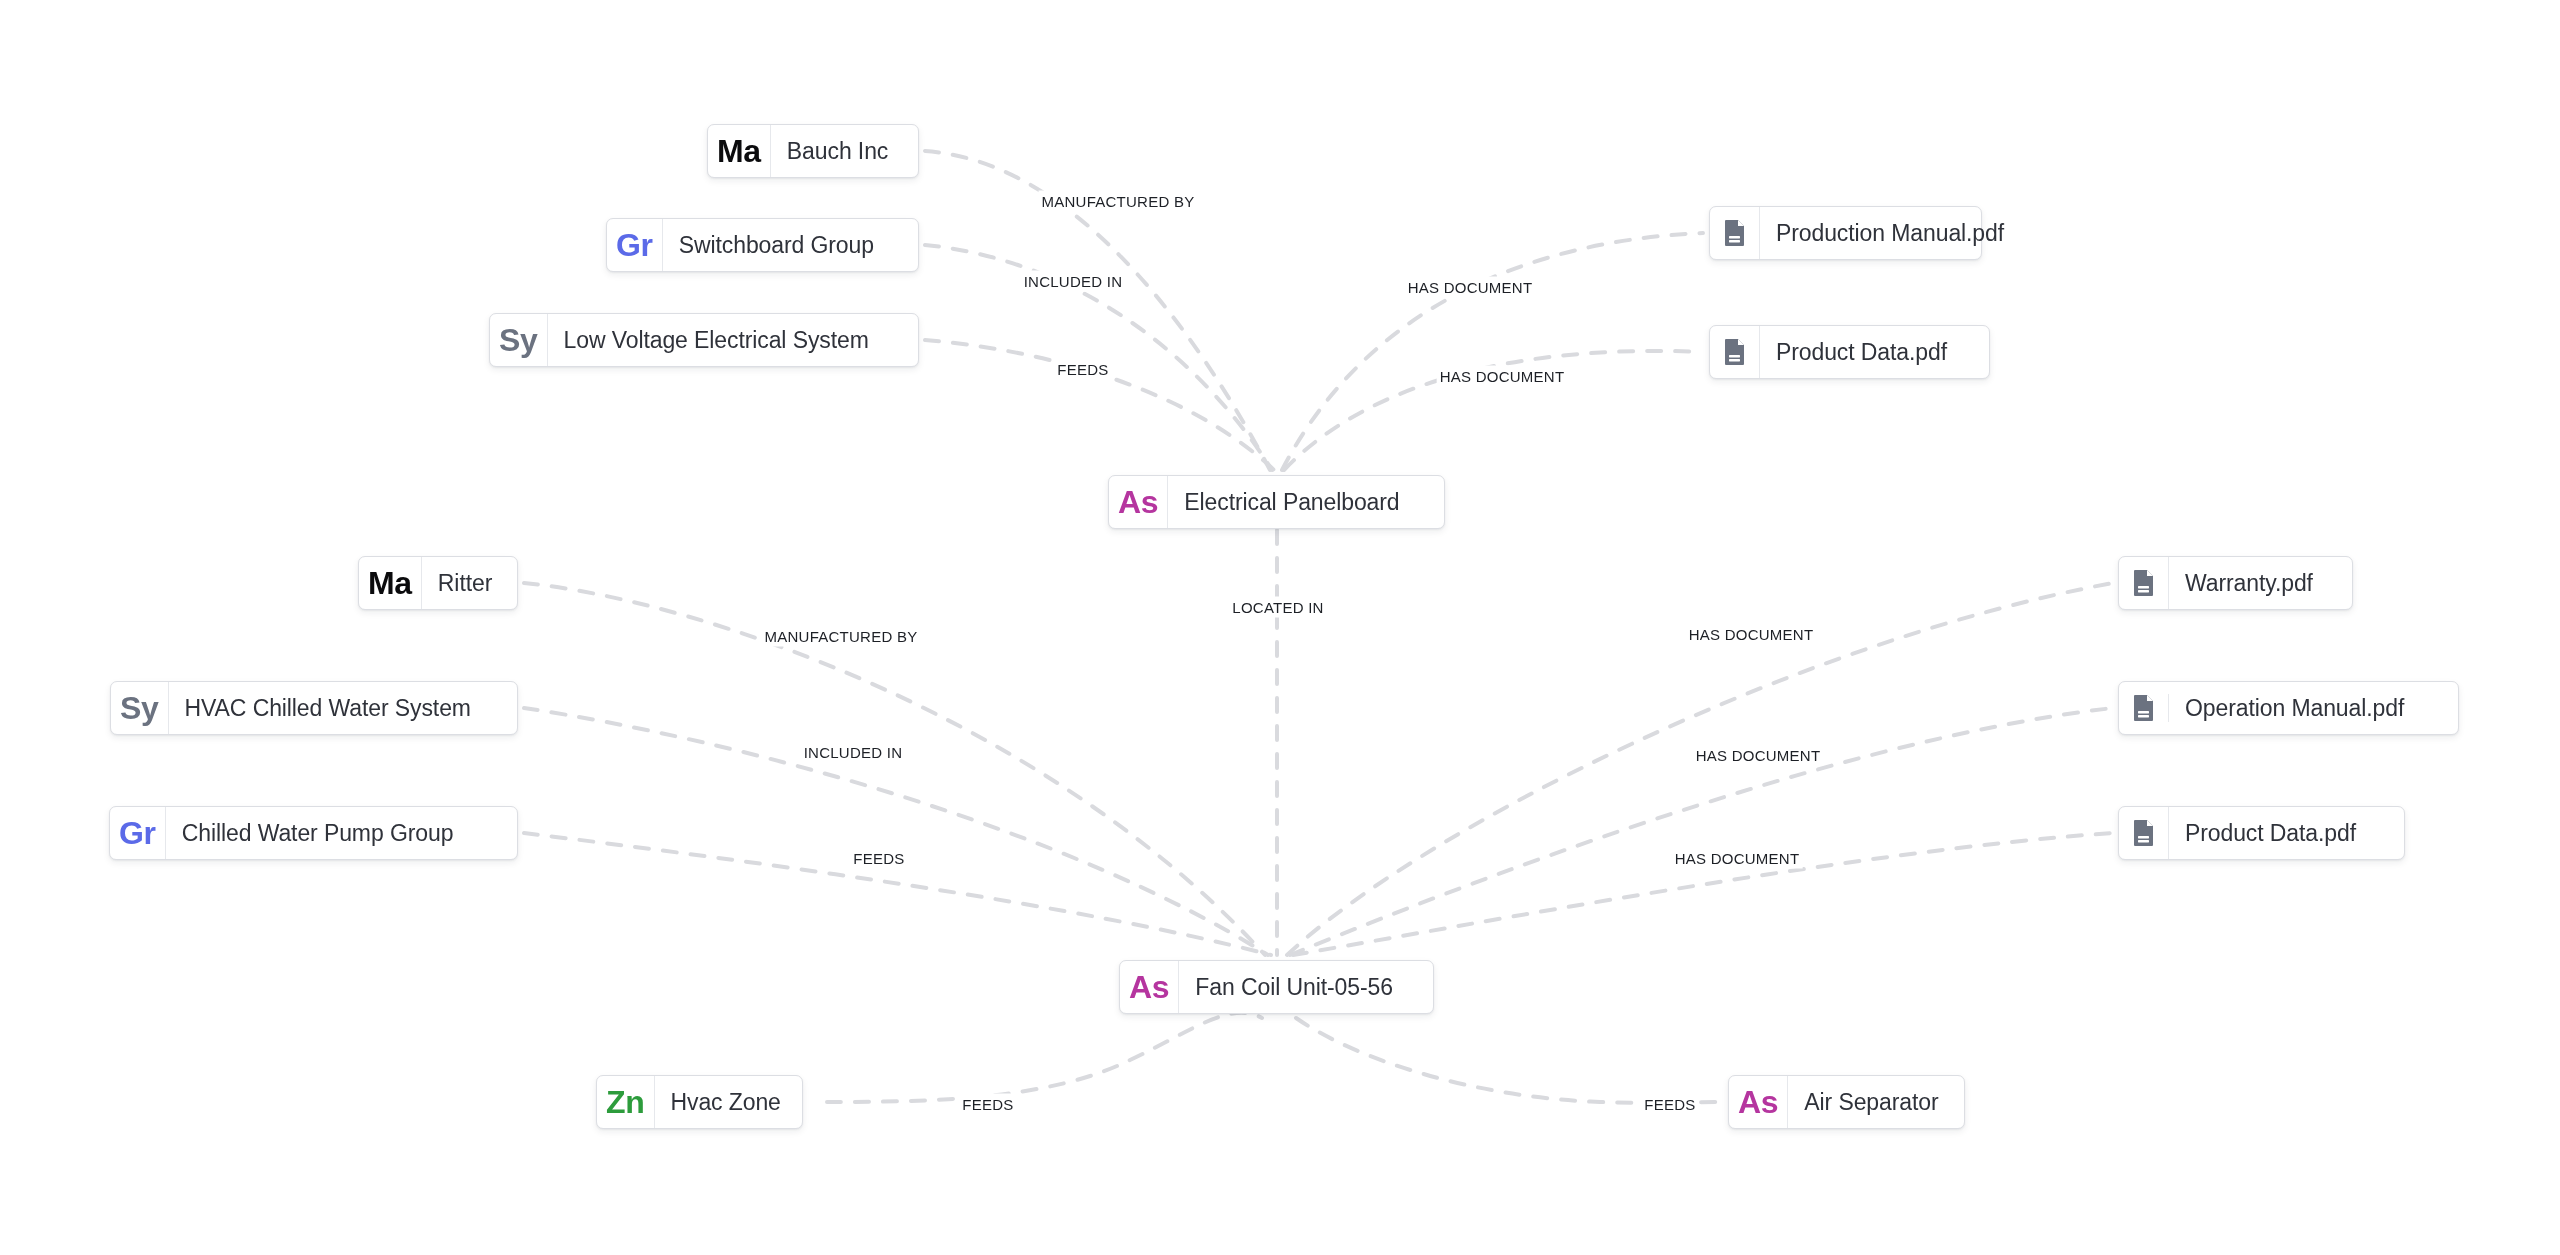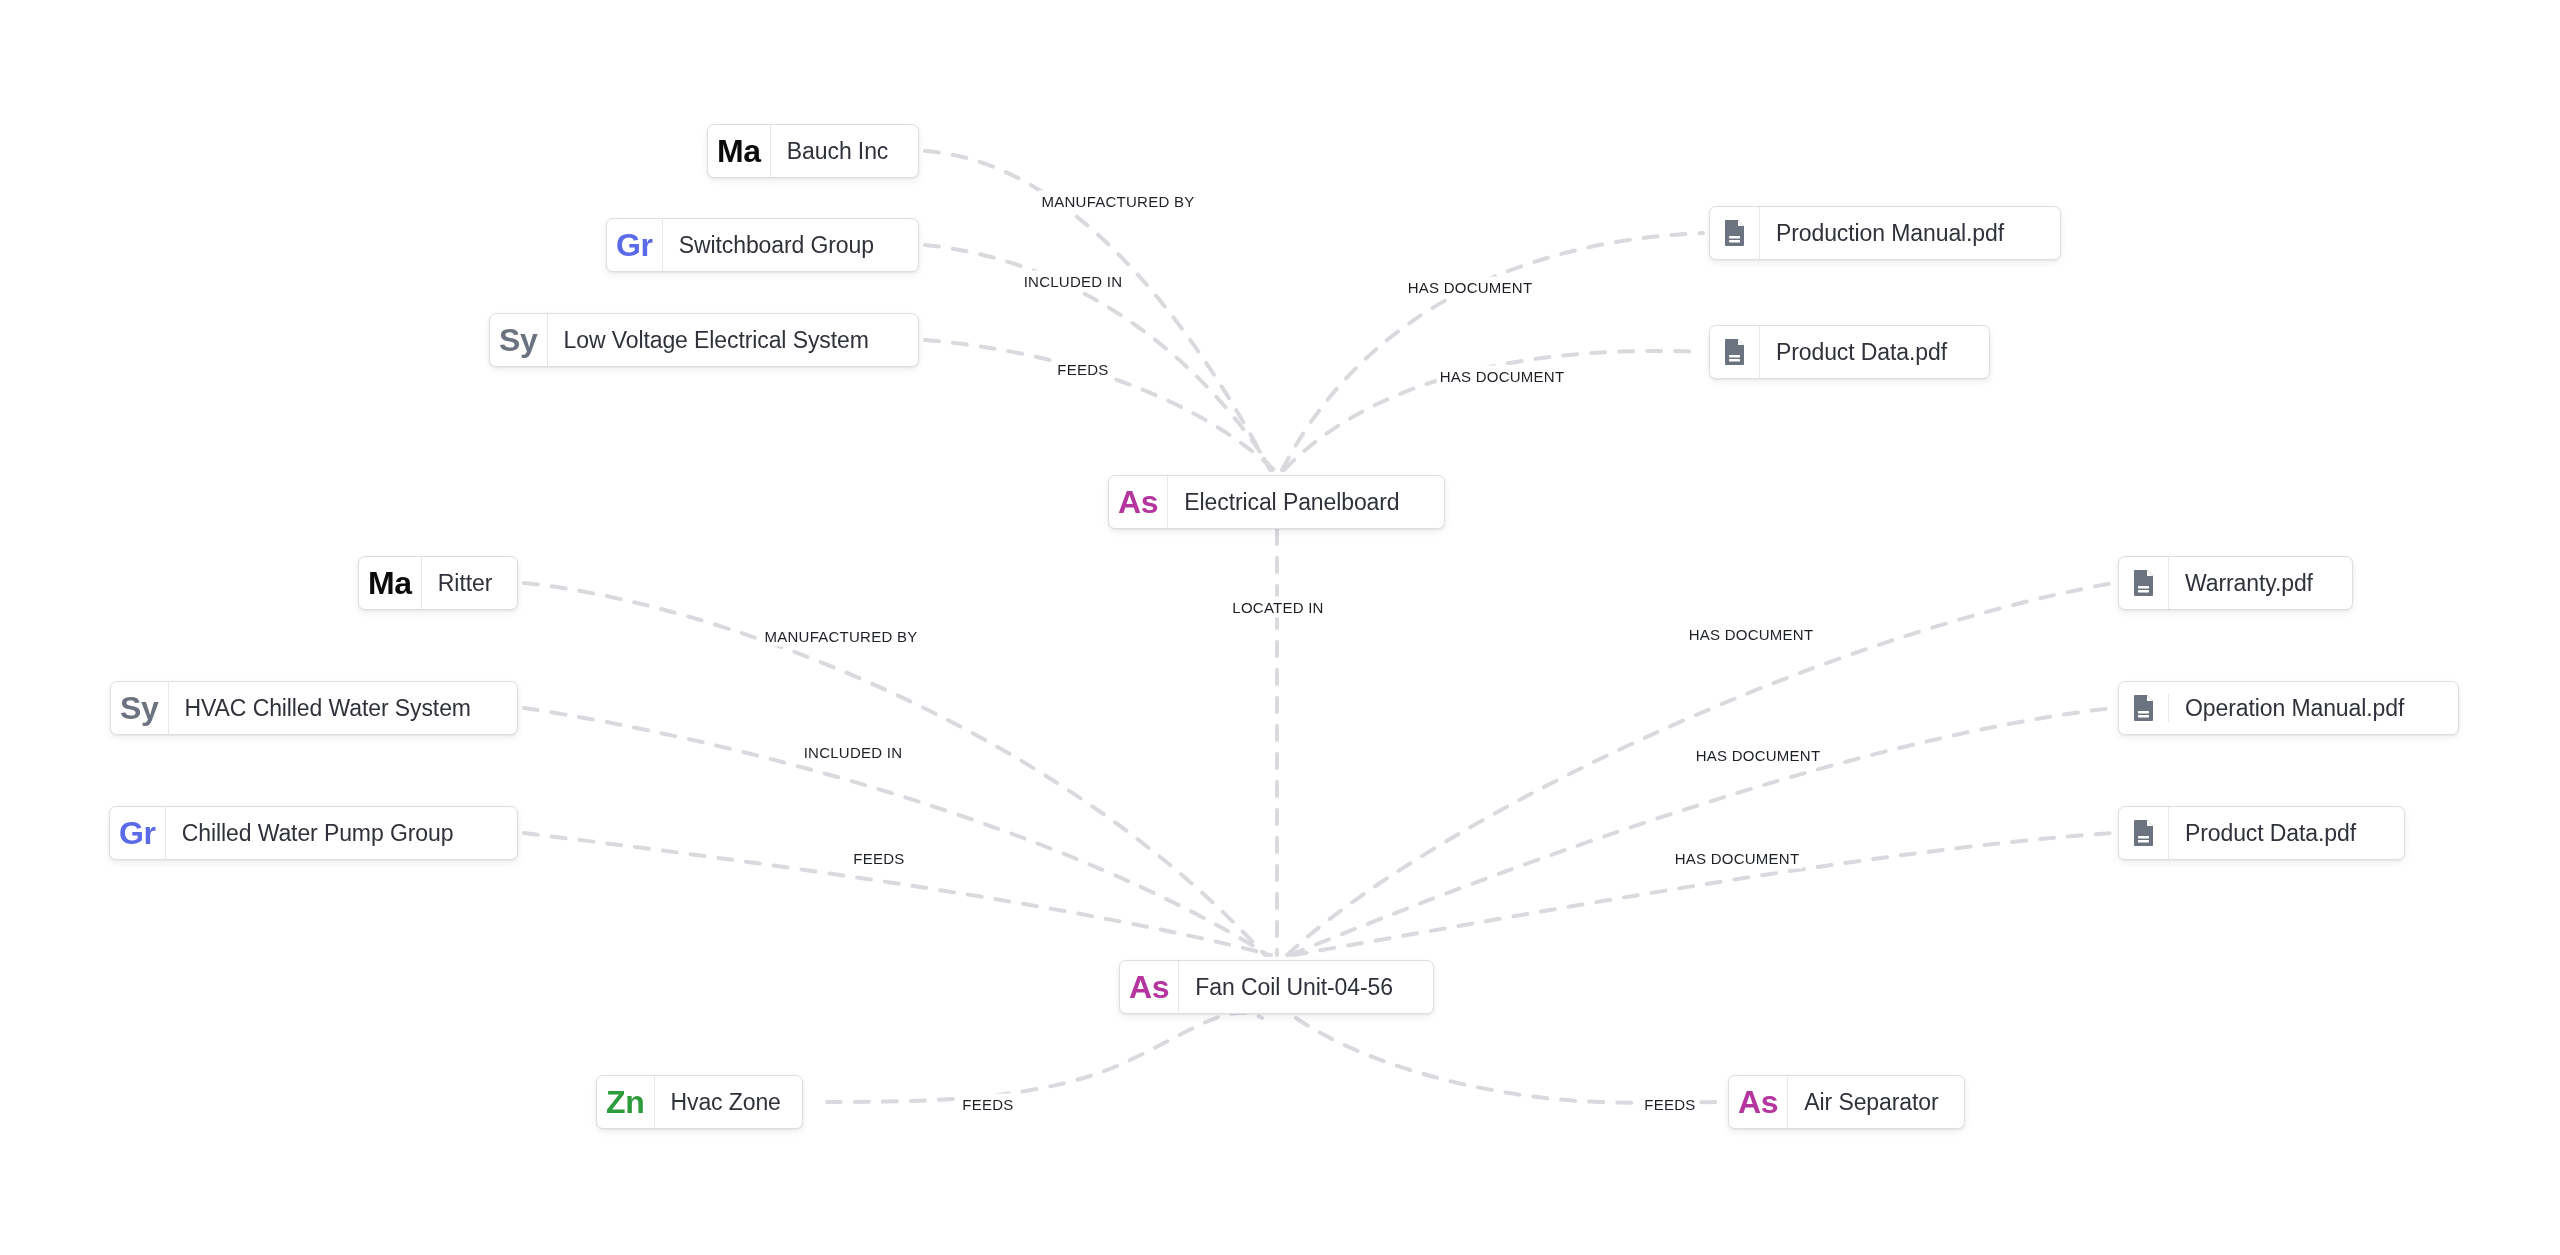--- a/index.html
+++ b/index.html
@@ -160,31 +160,31 @@
       <div class="node" style="left: 110px; top: 681px; width: 408px;">
         <div class="node-badge badge-sy">Sy</div>
         <div class="node-label">HVAC Chilled Water System</div>
       </div>
       <div class="node" style="left: 109px; top: 806px; width: 409px;">
         <div class="node-badge badge-gr">Gr</div>
         <div class="node-label">Chilled Water Pump Group</div>
       </div>
       <div class="node" style="left: 1119px; top: 960px; width: 315px;">
         <div class="node-badge badge-as">As</div>
-        <div class="node-label">Fan Coil Unit-04-56</div>
+        <div class="node-label">Fan Coil Unit-05-56</div>
       </div>
       <div class="node" style="left: 596px; top: 1075px; width: 207px;">
         <div class="node-badge badge-zn">Zn</div>
         <div class="node-label">Hvac Zone</div>
       </div>
       <div class="node" style="left: 1728px; top: 1075px; width: 237px;">
         <div class="node-badge badge-as">As</div>
         <div class="node-label">Air Separator</div>
       </div>
-      <div class="node node-doc" style="left: 1709px; top: 206px; width: 352px;">
+      <div class="node node-doc" style="left: 1709px; top: 206px; width: 273px;">
         <div class="node-badge">
           <svg class="doc-icon" viewBox="0 0 24 28">
             <path d="M3 1 H15 L21 7 V26 A1 1 0 0 1 20 27 H3 A1 1 0 0 1 2 26 V2 A1 1 0 0 1 3 1 Z" fill="#6b7280"></path>
             <path d="M15 1 L21 7 H15 Z" fill="#ffffff"></path>
             <rect x="6" y="17" width="11" height="2.4" rx="0.6" fill="#ffffff"></rect>
             <rect x="6" y="21" width="11" height="2.4" rx="0.6" fill="#ffffff"></rect>
           </svg>
         </div>
         <div class="node-label">Production Manual.pdf</div>
       </div>

